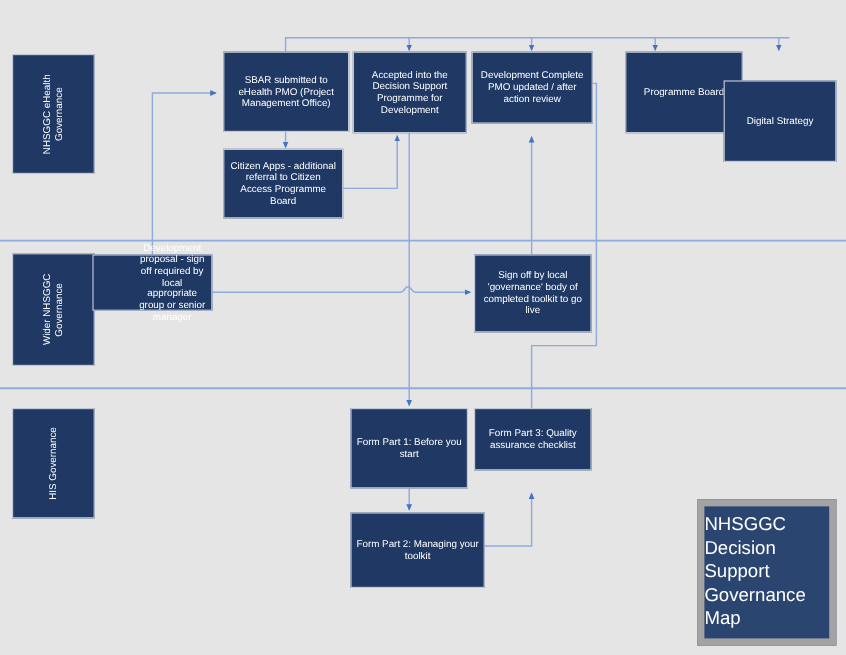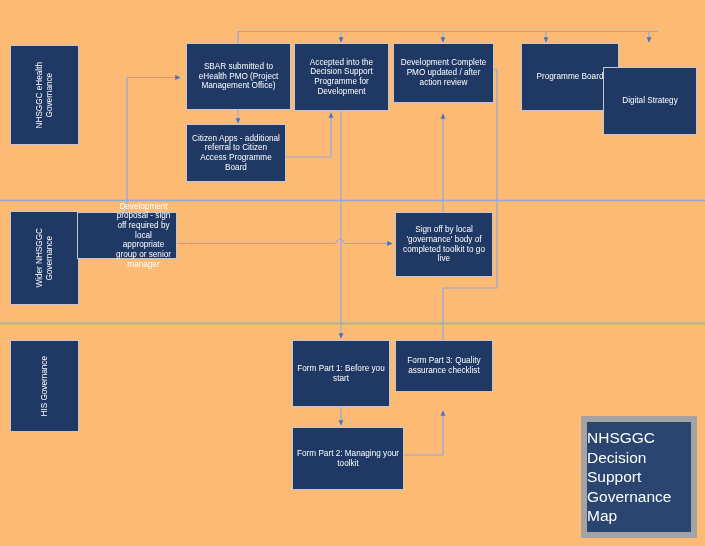--- a/index.html
+++ b/index.html
@@ -8,21 +8,21 @@
     padding: 0;
     background: #ffffff;
   }
   body {
     font-family: "Liberation Sans", sans-serif;
   }
   #canvas {
     position: relative;
     width: 705px;
     height: 546px;
-    background: #fdba74;
+    background: #e5e5e5;
     overflow: hidden;
   }
   #connectors {
     position: absolute;
     left: 0;
     top: 0;
     width: 705px;
     height: 546px;
   }
   .node {

